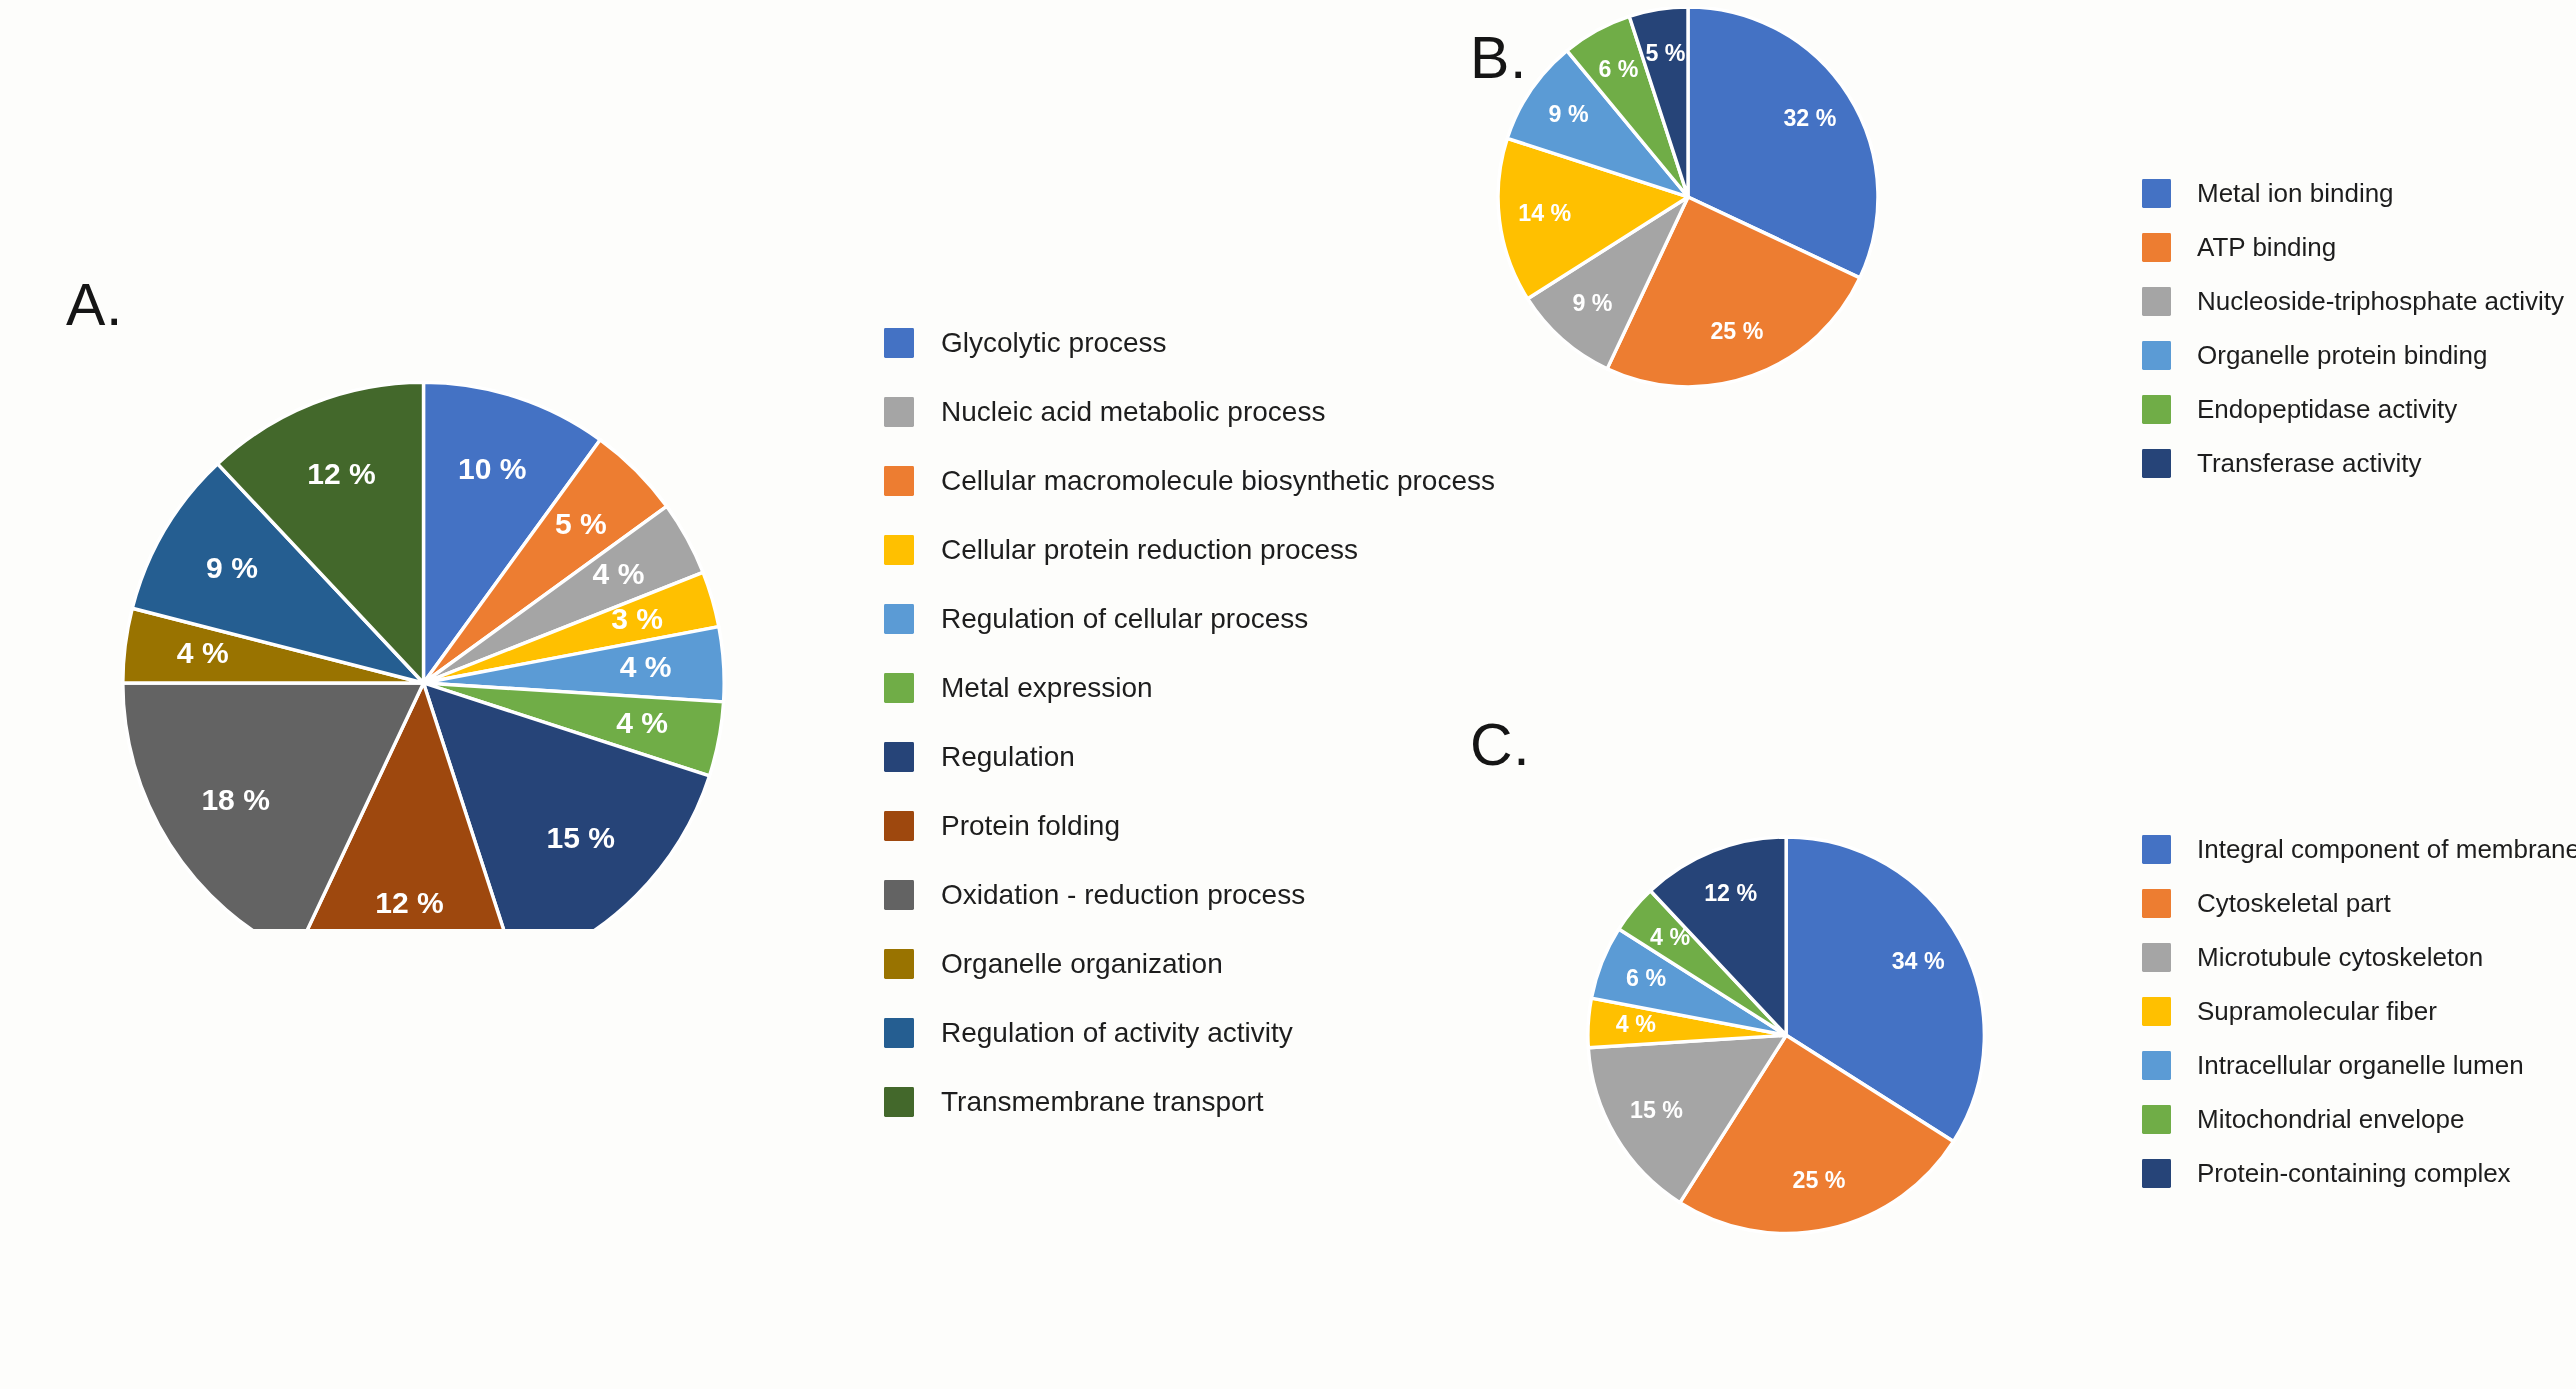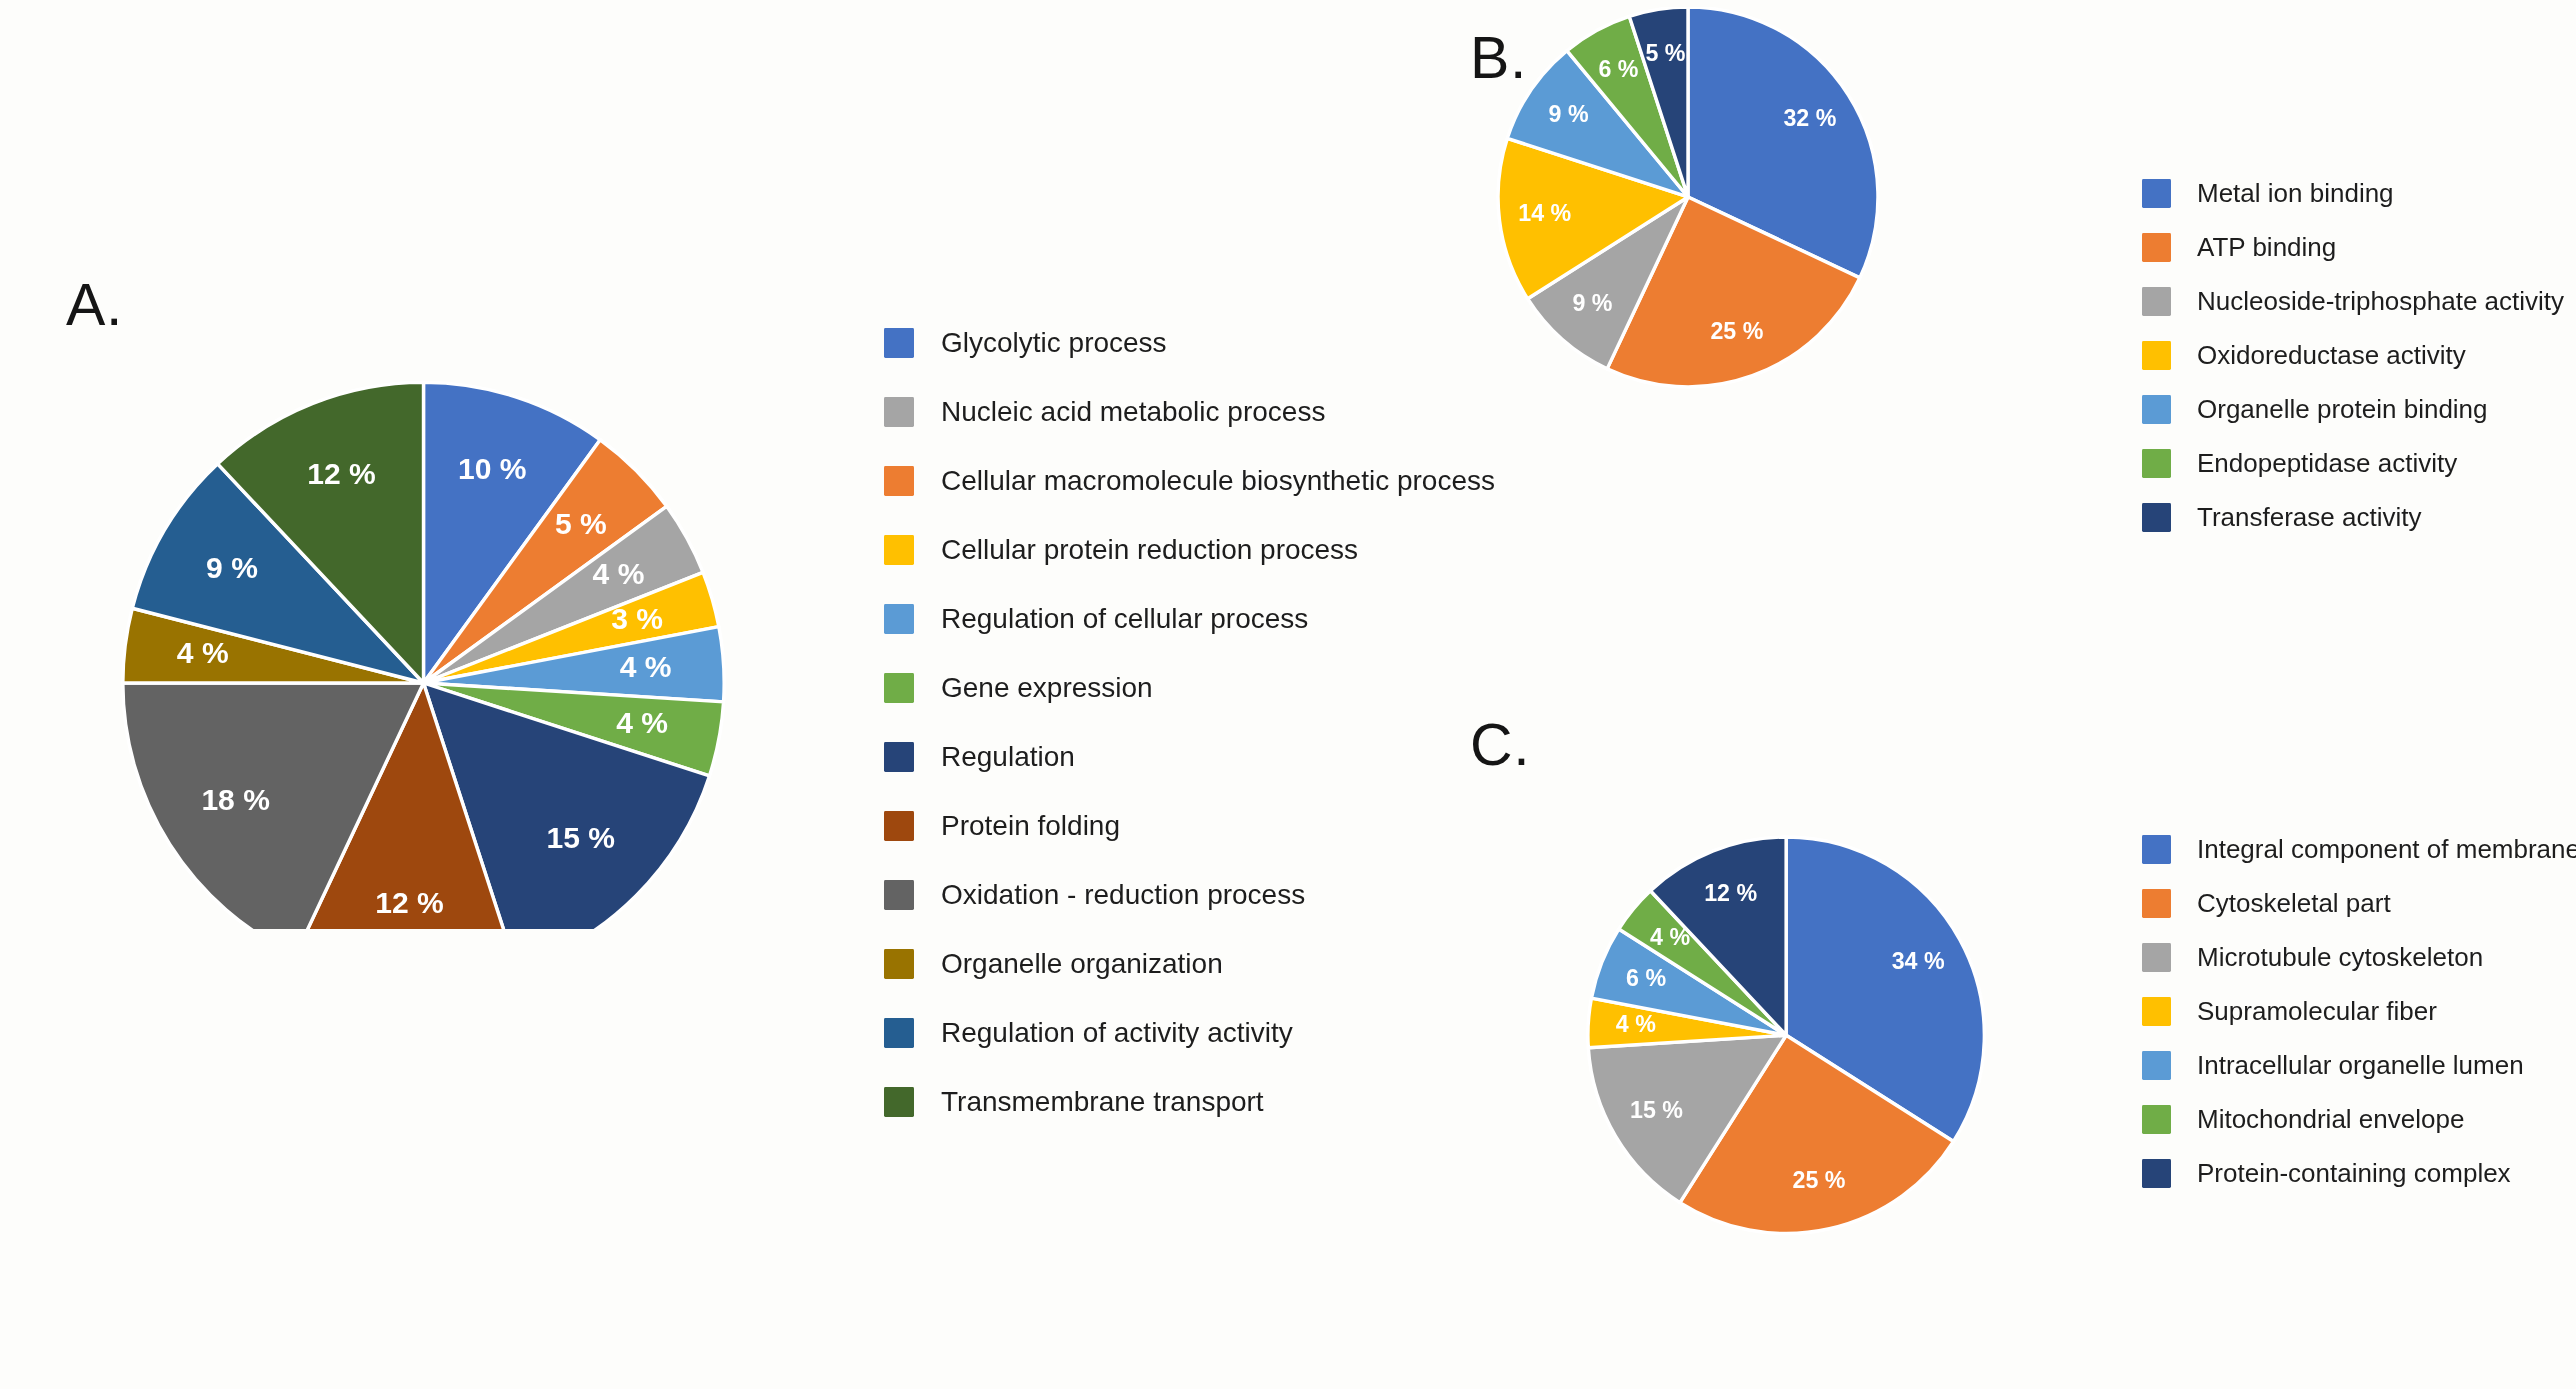--- a/index.html
+++ b/index.html
@@ -117,21 +117,21 @@
     <div class="legend-item">
       <span class="swatch" style="background: rgb(255, 192, 0);"></span>
       <span class="legend-text">Cellular protein reduction process</span>
     </div>
     <div class="legend-item">
       <span class="swatch" style="background: rgb(91, 155, 213);"></span>
       <span class="legend-text">Regulation of cellular process</span>
     </div>
     <div class="legend-item">
       <span class="swatch" style="background: rgb(112, 173, 71);"></span>
-      <span class="legend-text">Gene expression</span>
+      <span class="legend-text">Metal expression</span>
     </div>
     <div class="legend-item">
       <span class="swatch" style="background: rgb(38, 68, 120);"></span>
       <span class="legend-text">Regulation</span>
     </div>
     <div class="legend-item">
       <span class="swatch" style="background: rgb(158, 72, 14);"></span>
       <span class="legend-text">Protein folding</span>
     </div>
     <div class="legend-item">
@@ -178,24 +178,20 @@
     </div>
     <div class="legend-item">
       <span class="swatch" style="background: rgb(237, 125, 49);"></span>
       <span class="legend-text">ATP binding</span>
     </div>
     <div class="legend-item">
       <span class="swatch" style="background: rgb(165, 165, 165);"></span>
       <span class="legend-text">Nucleoside-triphosphate activity</span>
     </div>
     <div class="legend-item">
-      <span class="swatch" style="background: rgb(255, 192, 0);"></span>
-      <span class="legend-text">Oxidoreductase activity</span>
-    </div>
-    <div class="legend-item">
       <span class="swatch" style="background: rgb(91, 155, 213);"></span>
       <span class="legend-text">Organelle protein binding</span>
     </div>
     <div class="legend-item">
       <span class="swatch" style="background: rgb(112, 173, 71);"></span>
       <span class="legend-text">Endopeptidase activity</span>
     </div>
     <div class="legend-item">
       <span class="swatch" style="background: rgb(38, 68, 120);"></span>
       <span class="legend-text">Transferase activity</span>

